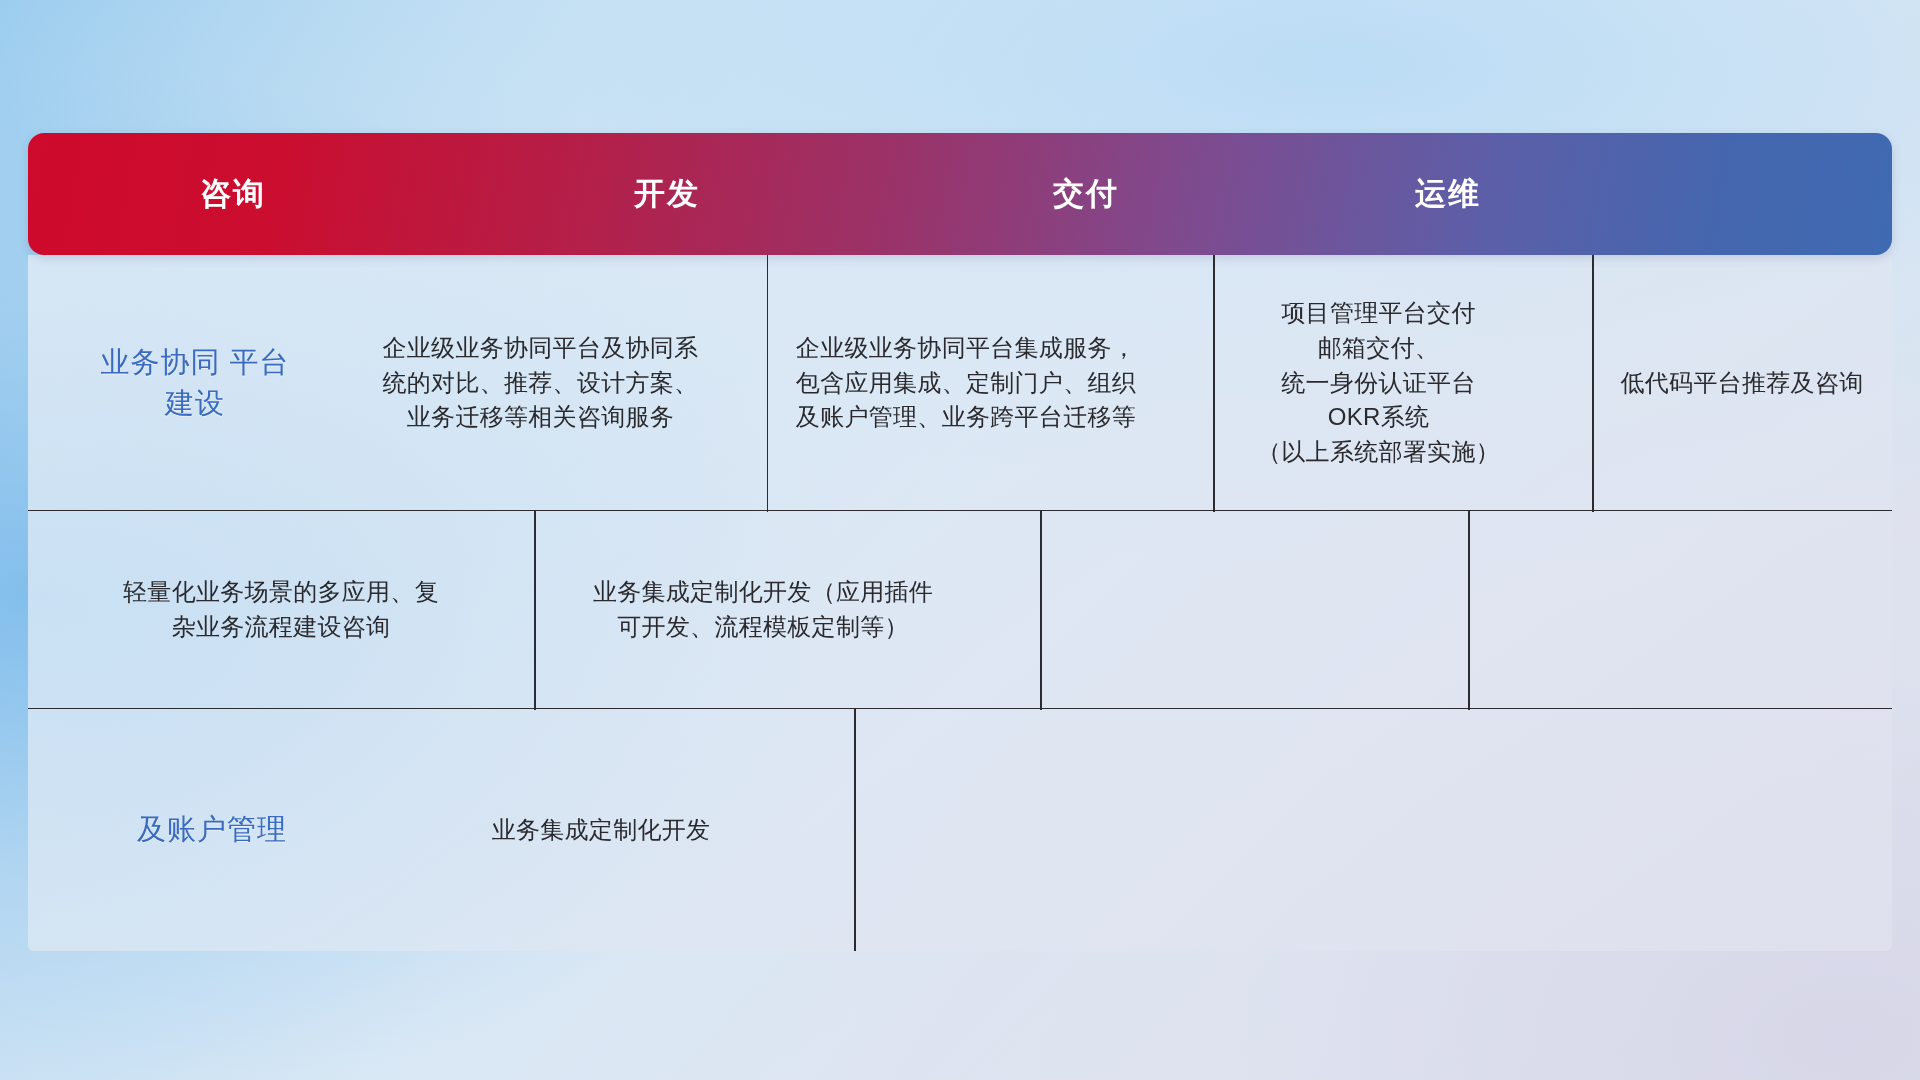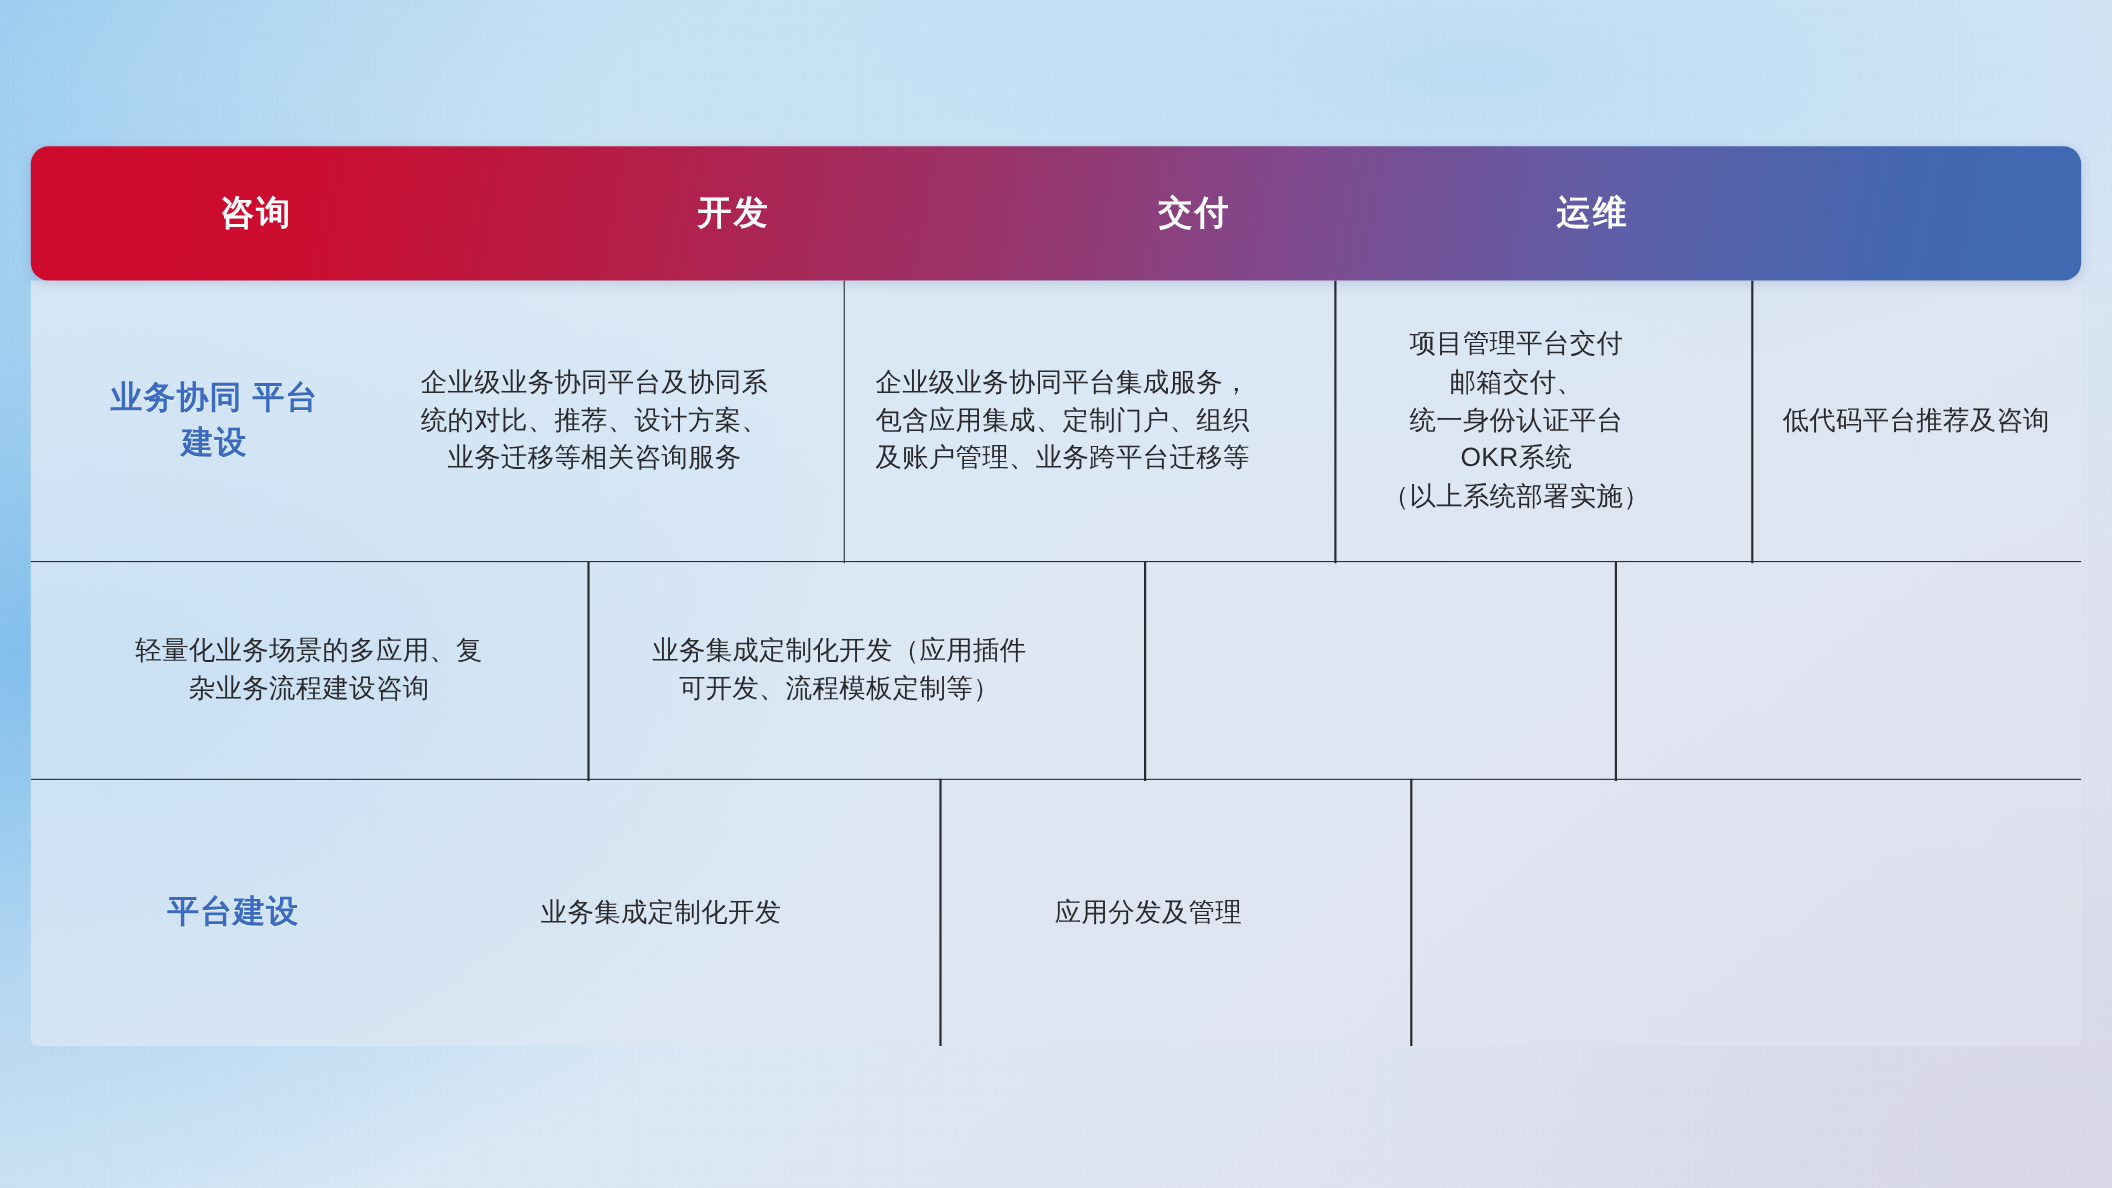--- a/index.html
+++ b/index.html
@@ -130,21 +130,21 @@
     bottom: -1px;
     width: 1.5px;
     background: #2b2b30;
   }
   
   .trow.r3 .td.sep::before { bottom: 0; }
 
   .cat-label {
     color: #3a6bbe;
     font-size: 29px;
-    font-weight: 700;
+    font-weight: 400;
     line-height: 1.42;
     letter-spacing: 1px;
     text-shadow: 0 1px 0 rgba(255,255,255,0.45);
   }
 
   .cell-text {
     color: #2a2a2e;
     font-size: 24px;
     line-height: 1.45;
     letter-spacing: 0.3px;
@@ -215,27 +215,24 @@
       <div class="td c4 sep">
         <span class="cell-text"></span>
       </div>
       <div class="td c5 sep">
         <span class="cell-text"></span>
       </div>
     </div>
 
     <div class="trow r3">
       <div class="td c1">
-        <span class="cat-label">平台建设</span>
+        <span class="cat-label">及账户管理</span>
       </div>
       <div class="td c2">
         <span class="cell-text">业务集成定制化开发</span>
       </div>
-      <div class="td c4 sep">
-        <span class="cell-text">应用分发及管理</span>
-      </div>
       <div class="td c5 sep">
         <span class="cell-text"></span>
       </div>
     </div>
 
   </div>
 </div>
 
 </body></html>

